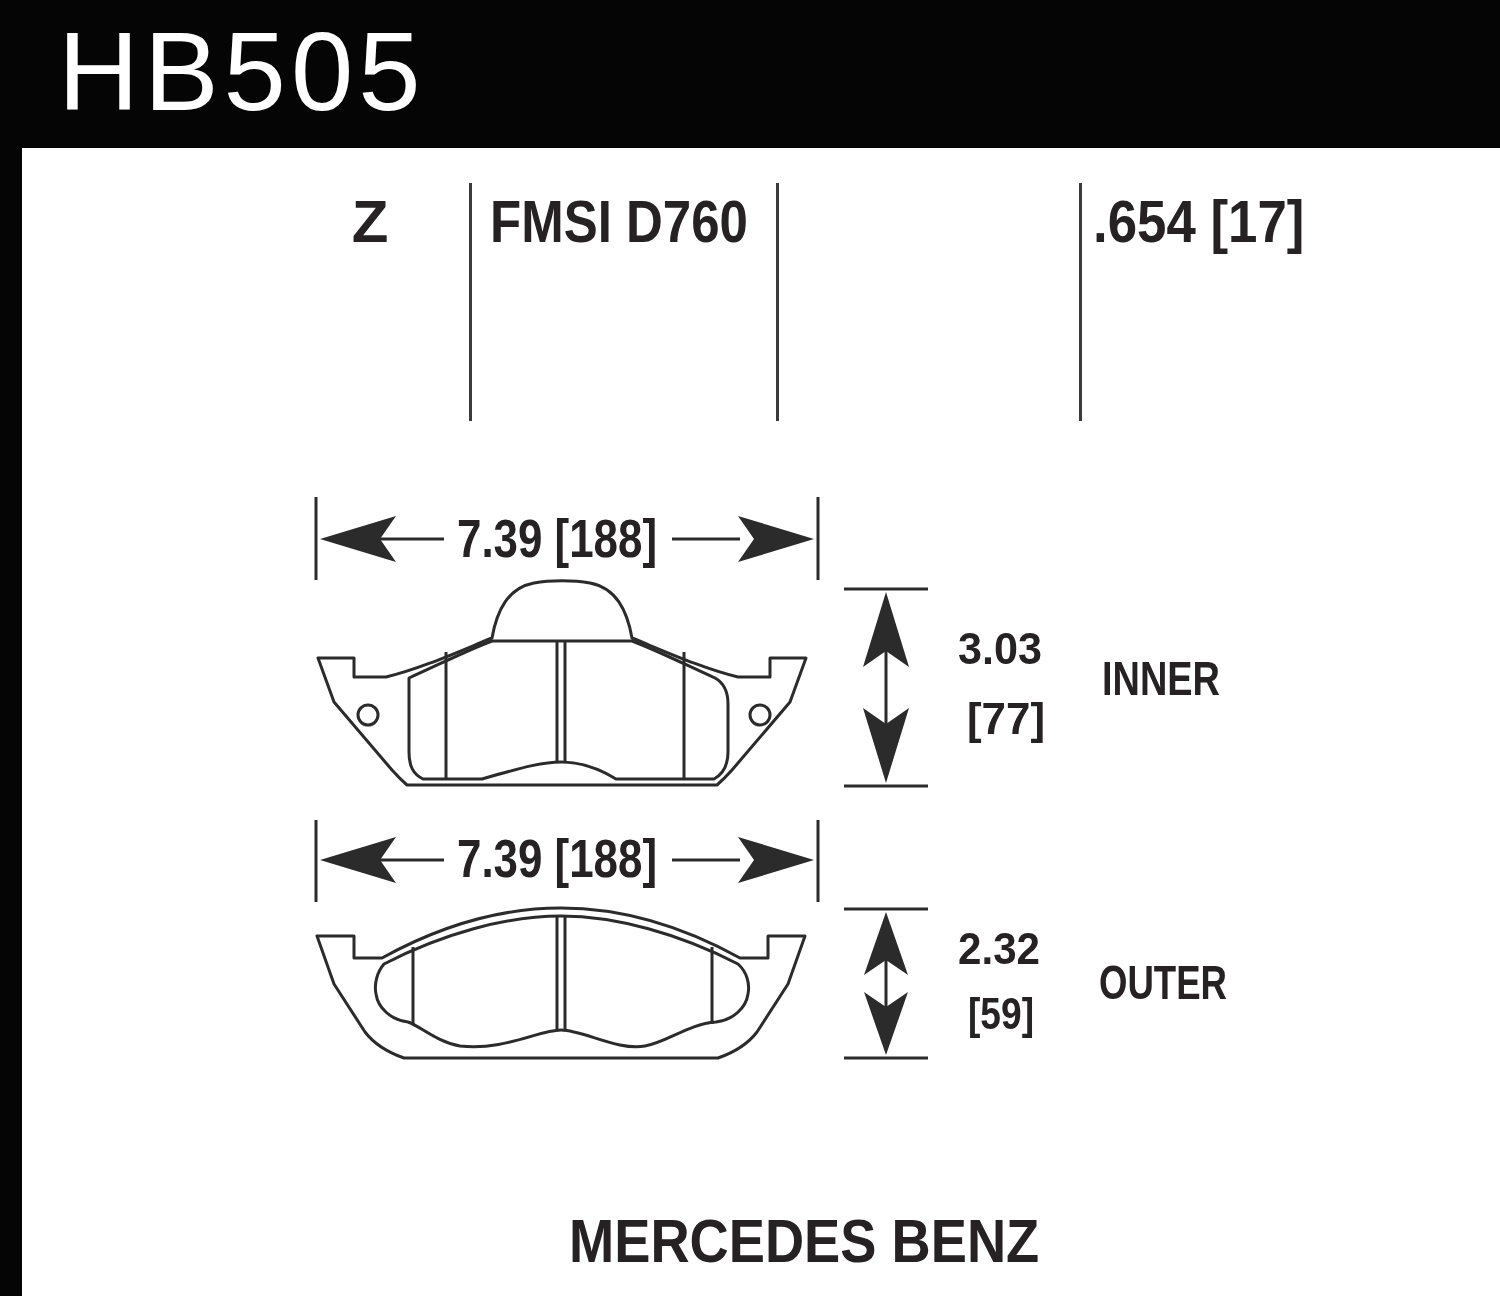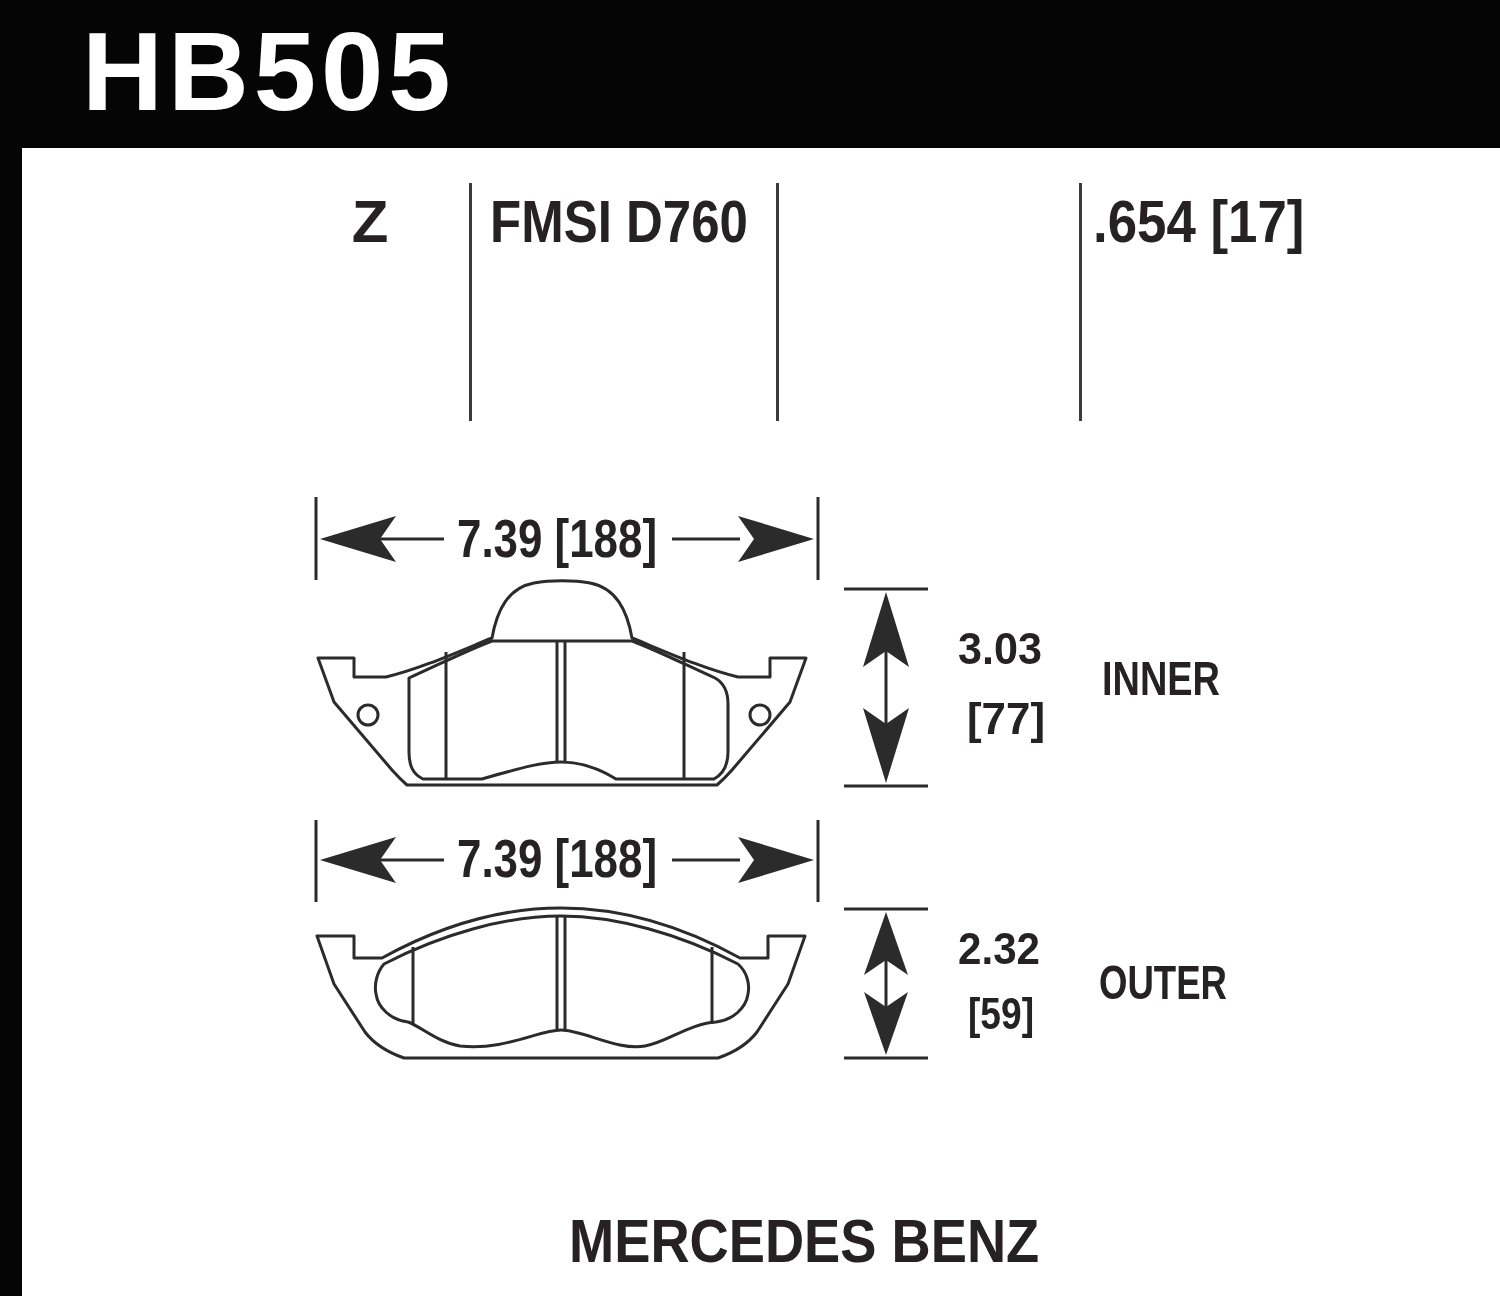--- a/index.html
+++ b/index.html
@@ -5,22 +5,22 @@
   html,body{margin:0;padding:0;}
   body{
     width:1500px;height:1296px;position:relative;background:#ffffff;
     font-family:"Liberation Sans", sans-serif;color:#231f20;overflow:hidden;
   }
   
   .top-bar{position:absolute;left:0;top:0;width:1500px;height:148px;background:#050505;}
   .left-strip{position:absolute;left:0;top:0;width:22px;height:1296px;background:#050505;}
 
   .part-number{
-    position:absolute;left:82px;top:16px;
-    font-size:112px;font-weight:bold;letter-spacing:5px;line-height:1;
+    position:absolute;left:58px;top:16px;
+    font-size:112px;font-weight:normal;letter-spacing:5px;line-height:1;
     color:#ffffff;white-space:nowrap;
   }
 
   .hdr{position:absolute;top:192px;font-size:60px;font-weight:bold;line-height:1;white-space:nowrap;color:#262223;}
   .hdr-z{left:338px;width:64px;text-align:center;}
   .hdr-fmsi{left:490px;transform:scaleX(0.85);transform-origin:left top;}
   .hdr-thick{left:1093px;transform:scaleX(0.88);transform-origin:left top;}
   .vdiv{position:absolute;top:183px;width:3px;height:238px;background:#3d3a3a;}
   .vdiv1{left:469px;} .vdiv2{left:776px;} .vdiv3{left:1079px;}
 

